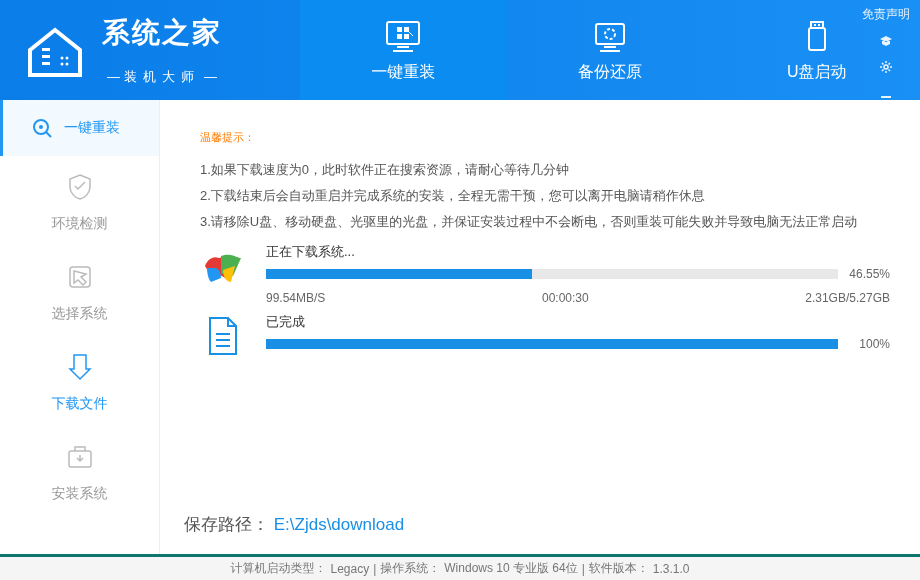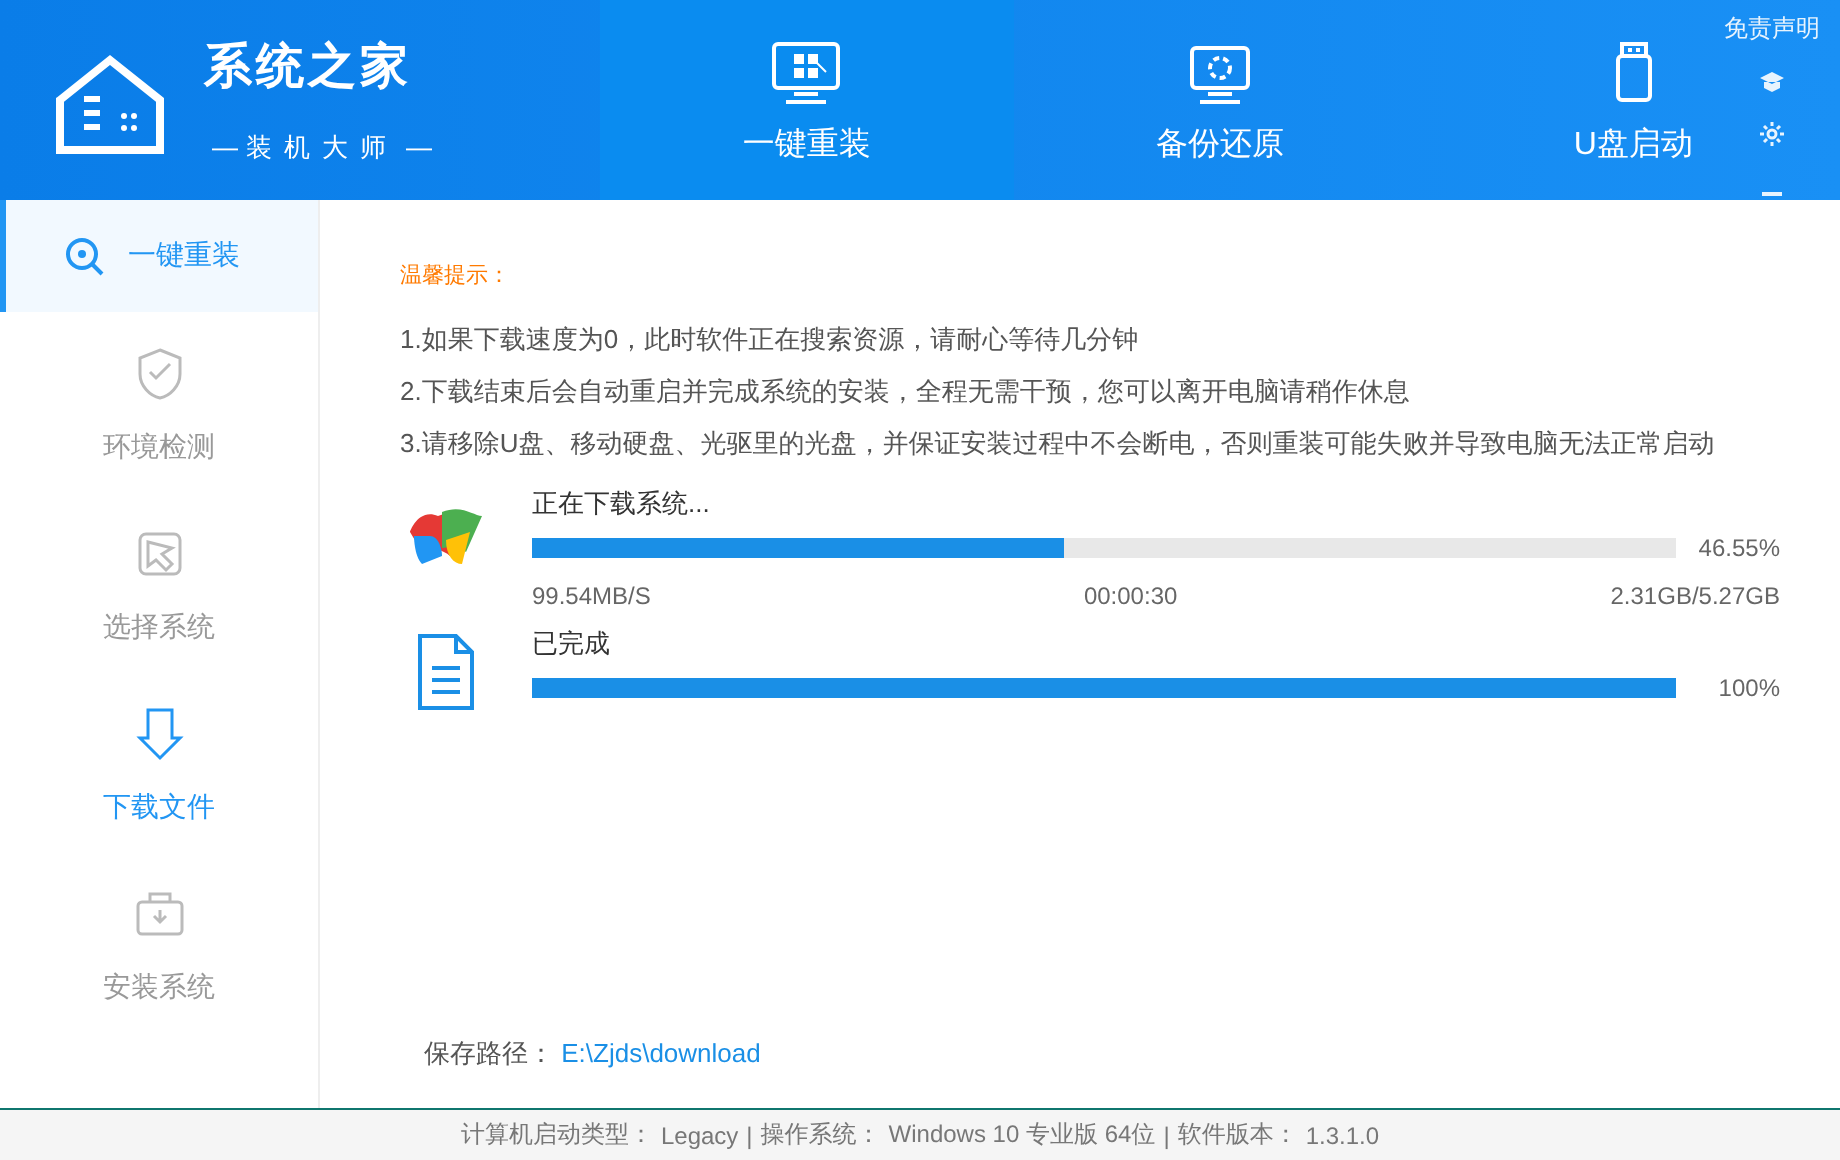--- a/index.html
+++ b/index.html
@@ -17,21 +17,21 @@
   display: flex;
   align-items: center;
   padding-left: 20px;
   gap: 12px;
 }
 .logo-icon {
   width: 70px; height: 60px;
   display: flex; align-items: center; justify-content: center;
 }
 .logo-text { color: #fff; }
-.logo-title { font-size: 24px; font-weight: bold; letter-spacing: 2px; }
+.logo-title { font-size: 28px; font-weight: bold; letter-spacing: 2px; text-align: right; }
 .logo-sub { font-size: 13px; letter-spacing: 6px; text-align: center; margin-top: 16px; }
 .logo-sub::before, .logo-sub::after { content: "—"; margin: 0 4px; letter-spacing: 0; }
 
 .top-tabs { display: flex; flex: 1; }
 .top-tab {
   flex: 1;
   display: flex;
   flex-direction: column;
   align-items: center;
   justify-content: center;
@@ -108,27 +108,27 @@
 .progress-block { margin-top: 8px; display: flex; gap: 20px; }
 .pb-icon { width: 46px; height: 46px; display: flex; align-items: center; justify-content: center; }
 .pb-body { flex: 1; }
 .pb-label { color: #333; font-size: 13px; margin-bottom: 6px; }
 .pb-bar-row { display: flex; align-items: center; gap: 8px; }
 .pb-bar { flex: 1; height: 10px; background: #e8e8e8; position: relative; }
 .pb-fill { height: 100%; background: #1a8fe6; }
 .pb-pct { font-size: 12px; color: #666; min-width: 44px; text-align: right; }
 .pb-stats { display: flex; justify-content: space-between; font-size: 12px; color: #666; margin-top: 10px; }
 
-.save-path { position: absolute; bottom: 18px; left: 52px; font-size: 13px; color: #555; }
+.save-path { position: absolute; bottom: 18px; left: 24px; font-size: 17px; color: #555; }
 .save-path a { color: #1a8fe6; text-decoration: none; }
 
 .footer {
   height: 26px;
   background: #f5f5f5;
-  border-top: 1px solid #0f766e;
+  border-top: 3px solid #0f766e;
   display: flex;
   align-items: center;
   justify-content: center;
   font-size: 12px;
   color: #777;
   gap: 4px;
 }
 </style>
 </head>
 <body>

